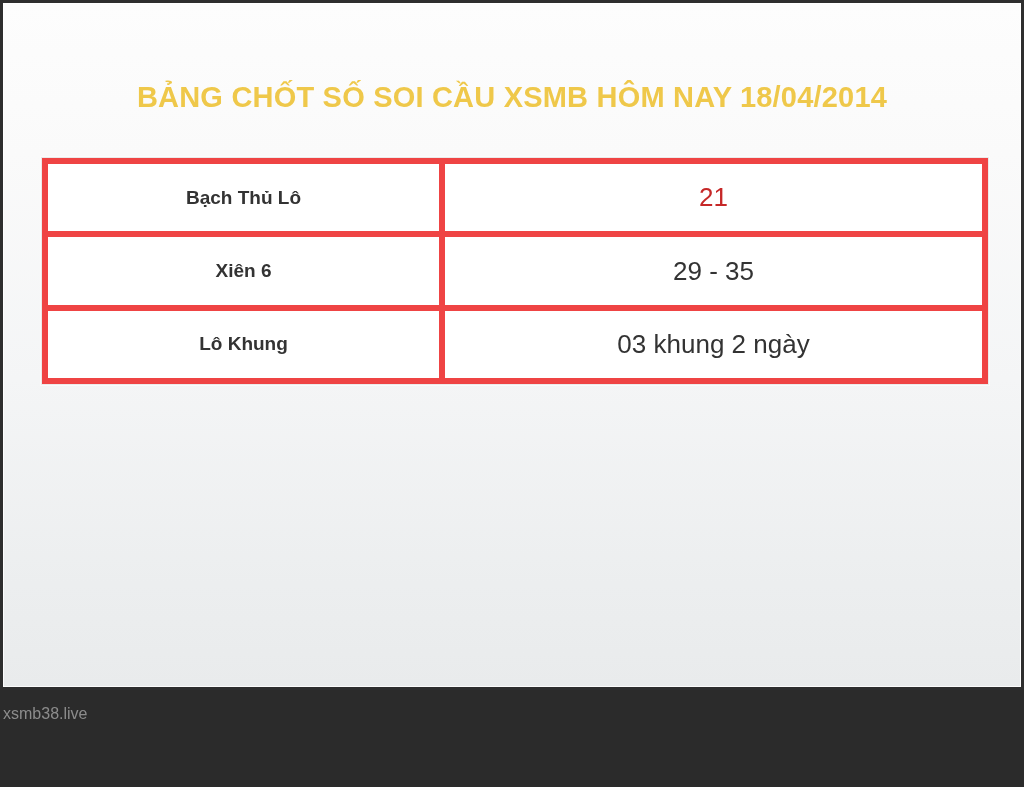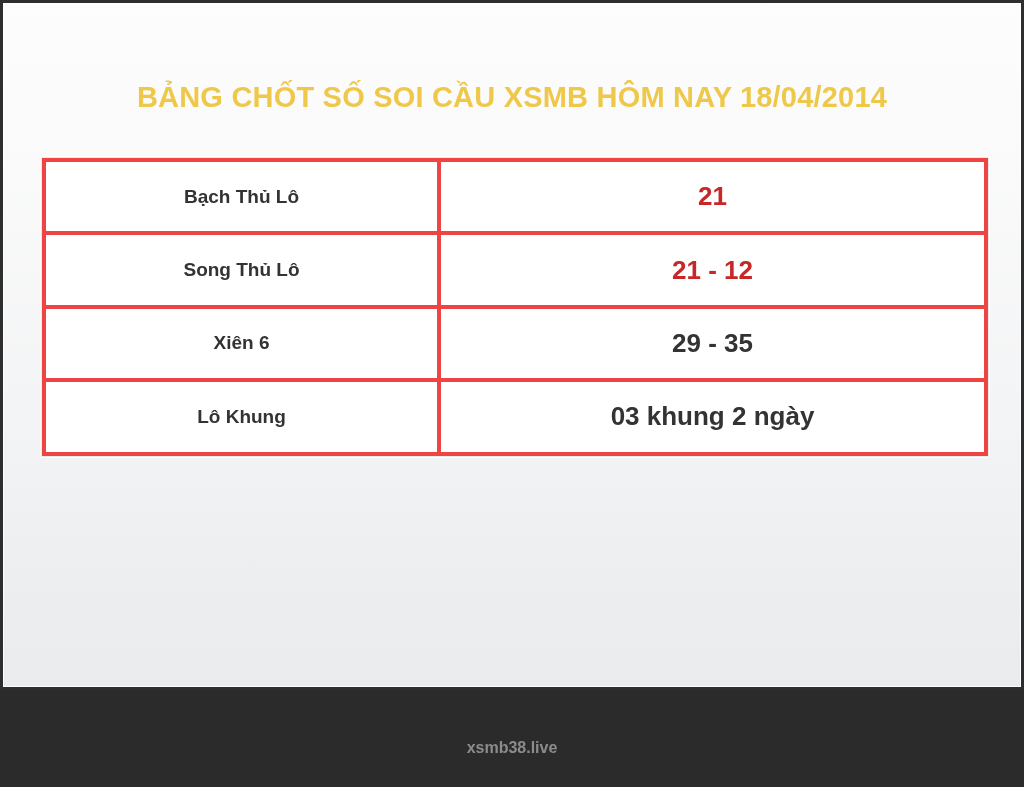--- a/index.html
+++ b/index.html
@@ -72,75 +72,71 @@
     width: 100%;
     border-collapse: collapse;
     table-layout: fixed;
   }
 
   table.board tr {
     height: 73.4px;
   }
 
   table.board td {
-    border: 4px solid #ef4444;
+    border: 6px solid #ef4444;
     background: #ffffff;
     text-align: center;
     vertical-align: middle;
     padding: 0 6px;
   }
 
   td.label-cell {
     width: 379px;
     font-size: 19px;
     font-weight: bold;
     color: #333333;
   }
 
   td.value-cell {
     font-size: 26px;
-    font-weight: bold;
+    font-weight: normal;
     color: #333333;
   }
 
   td.value-cell.hot {
     color: #c62828;
   }
 
   #footer {
     position: absolute;
     left: 0;
     right: 0;
-    top: 736px;
-    text-align: center;
+    top: 702px;
+    text-align: left;
     font-size: 16px;
     color: #8c8c8c;
-    font-weight: bold;
+    font-weight: normal;
   }
 </style>
 </head>
 <body>
 
 <div id="page-frame">
   <div id="page-inner"></div>
 
   <div id="title">BẢNG CHỐT SỐ SOI CẦU XSMB HÔM NAY 18/04/2014</div>
 
   <div id="table-wrap">
     <table class="board">
       <tbody id="table-body">
       <tr>
             <td class="label-cell">Bạch Thủ Lô</td>
             <td class="value-cell hot">21</td>
           </tr>
           <tr>
-            <td class="label-cell">Song Thủ Lô</td>
-            <td class="value-cell hot">21 - 12</td>
-          </tr>
-          <tr>
             <td class="label-cell">Xiên 6</td>
             <td class="value-cell">29 - 35</td>
           </tr>
           <tr>
             <td class="label-cell">Lô Khung</td>
             <td class="value-cell">03 khung 2 ngày</td>
           </tr>
         </tbody>
     </table>
   </div>

